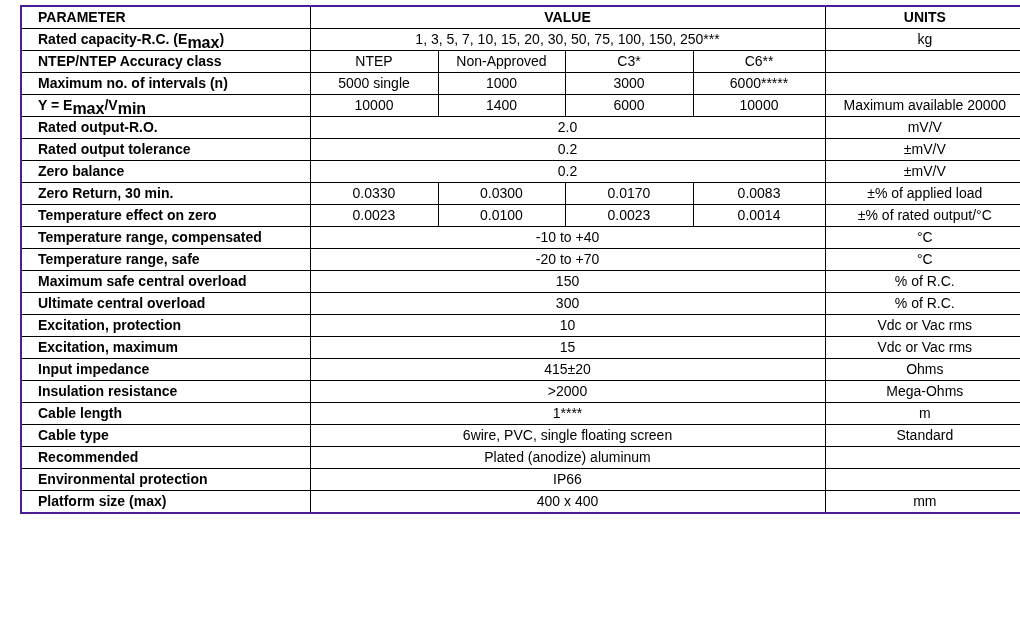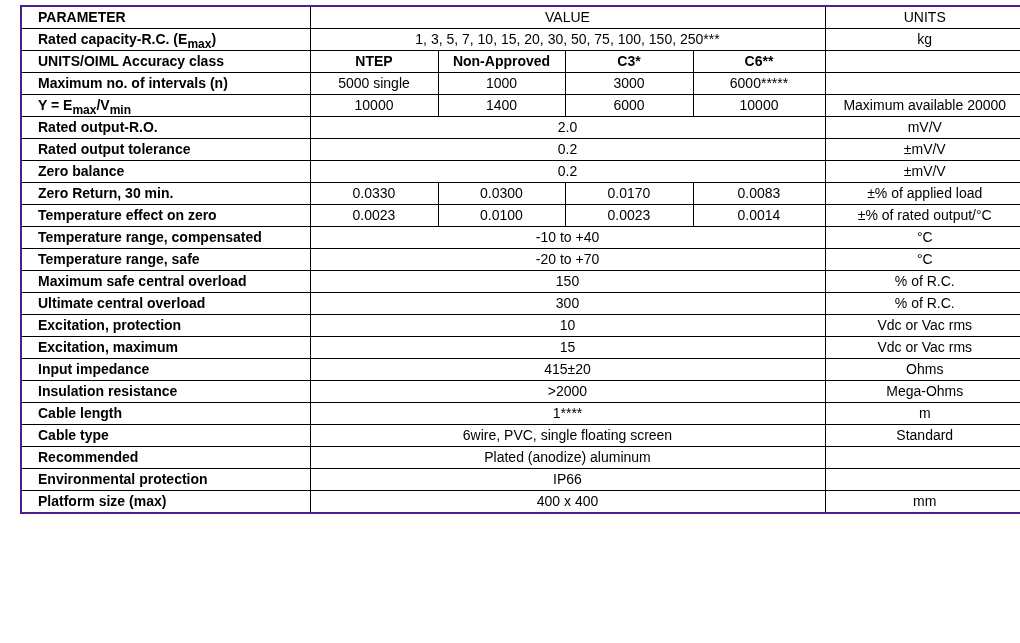--- a/index.html
+++ b/index.html
@@ -28,37 +28,37 @@
     border: 1px solid #000;
     height: 21px;
     font-size: 14px;
     line-height: 1.05;
     padding: 0 2px;
     overflow: hidden;
     white-space: pre-wrap;
     vertical-align: middle;
   }
   th {
-    font-weight: normal;
+    font-weight: bold;
     text-align: center;
   }
   th.param, td.param {
     text-align: left;
     padding-left: 16px;
     font-weight: bold;
   }
   td.val, td.units {
     text-align: center;
     font-weight: normal;
   }
   td.val.bold {
-    font-weight: bold;
+    font-weight: normal;
   }
   sub {
-    font-size: 12px;
+    font-size: 16px;
     line-height: 0;
   }
 </style>
 </head>
 <body>
 
 <div class="page">
   <table class="spec">
     <colgroup>
       <col style="width:289px">
@@ -75,21 +75,21 @@
         <th>UNITS</th>
       </tr>
     </thead>
     <tbody>
         <tr>
           <td class="param"><span>Rated capacity-R.C. (E</span><sub>max</sub><span>)</span></td>
           <td class="val" colspan="4">1, 3, 5, 7, 10, 15, 20, 30, 50, 75, 100, 150, 250***</td>
           <td class="units">kg</td>
         </tr>
         <tr>
-          <td class="param"><span>UNITS/OIML Accuracy class</span></td>
+          <td class="param"><span>NTEP/NTEP Accuracy class</span></td>
           <td class="val bold">NTEP</td>
           <td class="val bold">Non-Approved</td>
           <td class="val bold">C3*</td>
           <td class="val bold">C6**</td>
           <td class="units"></td>
         </tr>
         <tr>
           <td class="param"><span>Maximum no. of intervals (n)</span></td>
           <td class="val">5000 single</td>
           <td class="val">1000</td>

